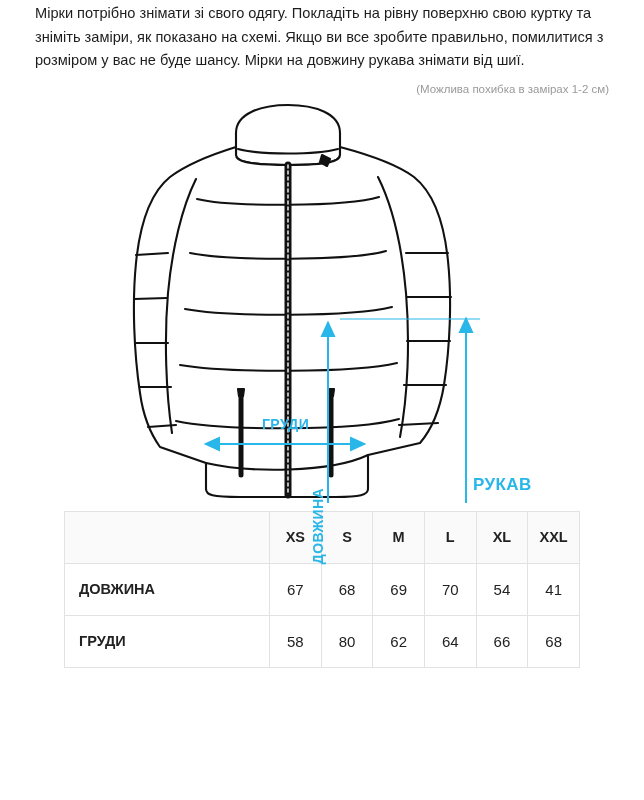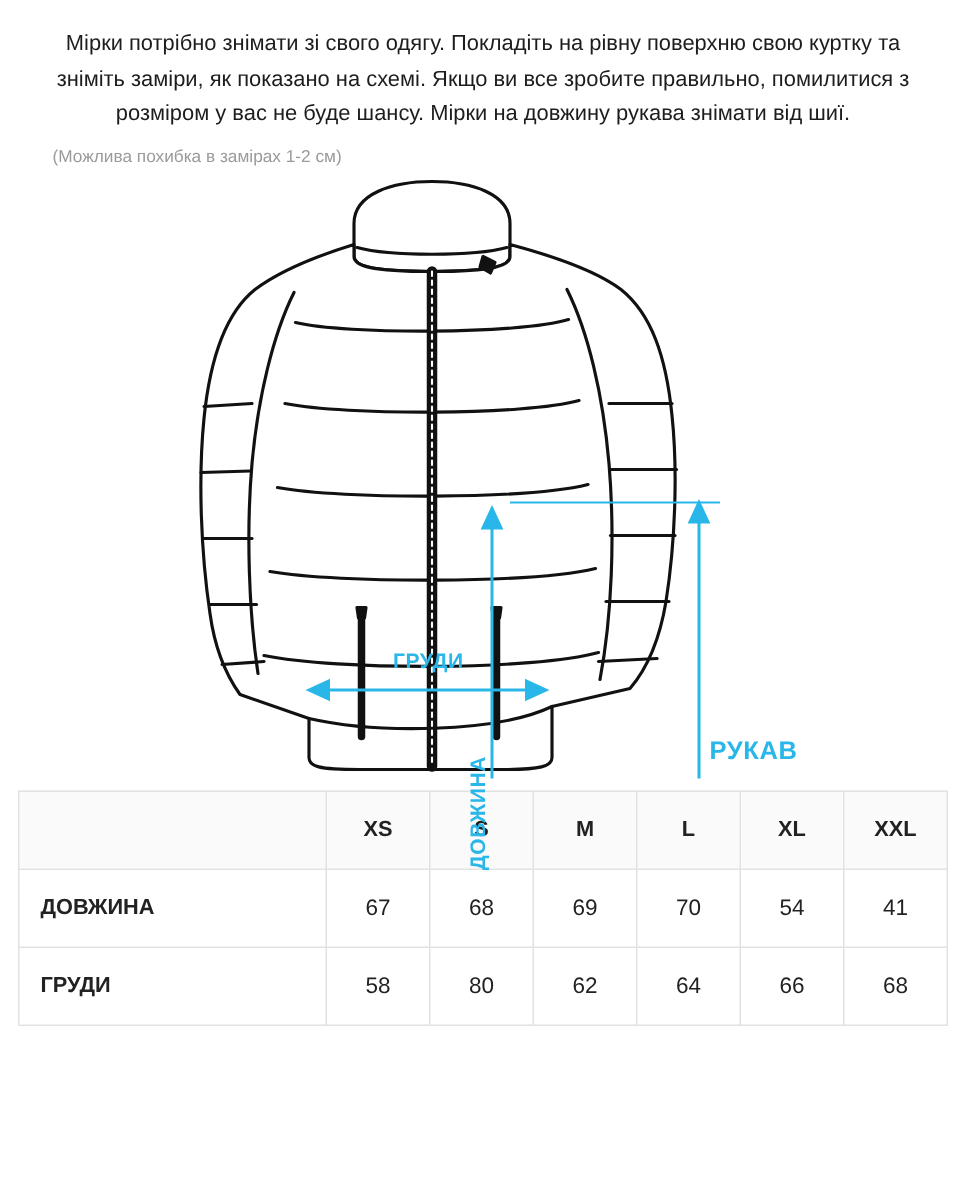--- a/index.html
+++ b/index.html
@@ -13,29 +13,29 @@
     height: 800px;
     font-family: "Liberation Sans", sans-serif;
     color: #1a1a1a;
     overflow: hidden;
     position: relative;
   }
 
   
   .intro {
     width: 574px;
-    margin: 18px auto 0 auto;
-    text-align: center;
+    margin: 2px auto 0 auto;
     font-size: 14.6px;
     line-height: 1.62;
     color: #1d1d1d;
   }
   .intro-note {
     width: 574px;
     margin: 10px auto 0 auto;
+    text-align: right;
     font-size: 11.5px;
     color: #9a9a9a;
   }
 
   
   .diagram {
     position: relative;
     width: 644px;
     height: 400px;
     margin-top: 8px;
@@ -52,21 +52,21 @@
   .lbl-chest { left: 262px; top: 313px; }
   .lbl-sleeve { left: 473px; top: 372px; font-size: 17px; }
   .lbl-length {
     left: 310px; top: 385px;
     writing-mode: vertical-rl;
     transform: rotate(180deg);
   }
 
   
   .size-table {
-    width: 620px;
+    width: 516px;
     margin: 8px auto 16px auto;
     border-collapse: collapse;
     table-layout: fixed;
     padding-left: 12px;
   }
   .size-table th, .size-table td {
     border: 1px solid #e2e2e2;
     height: 52px;
     text-align: center;
     font-size: 15px;

